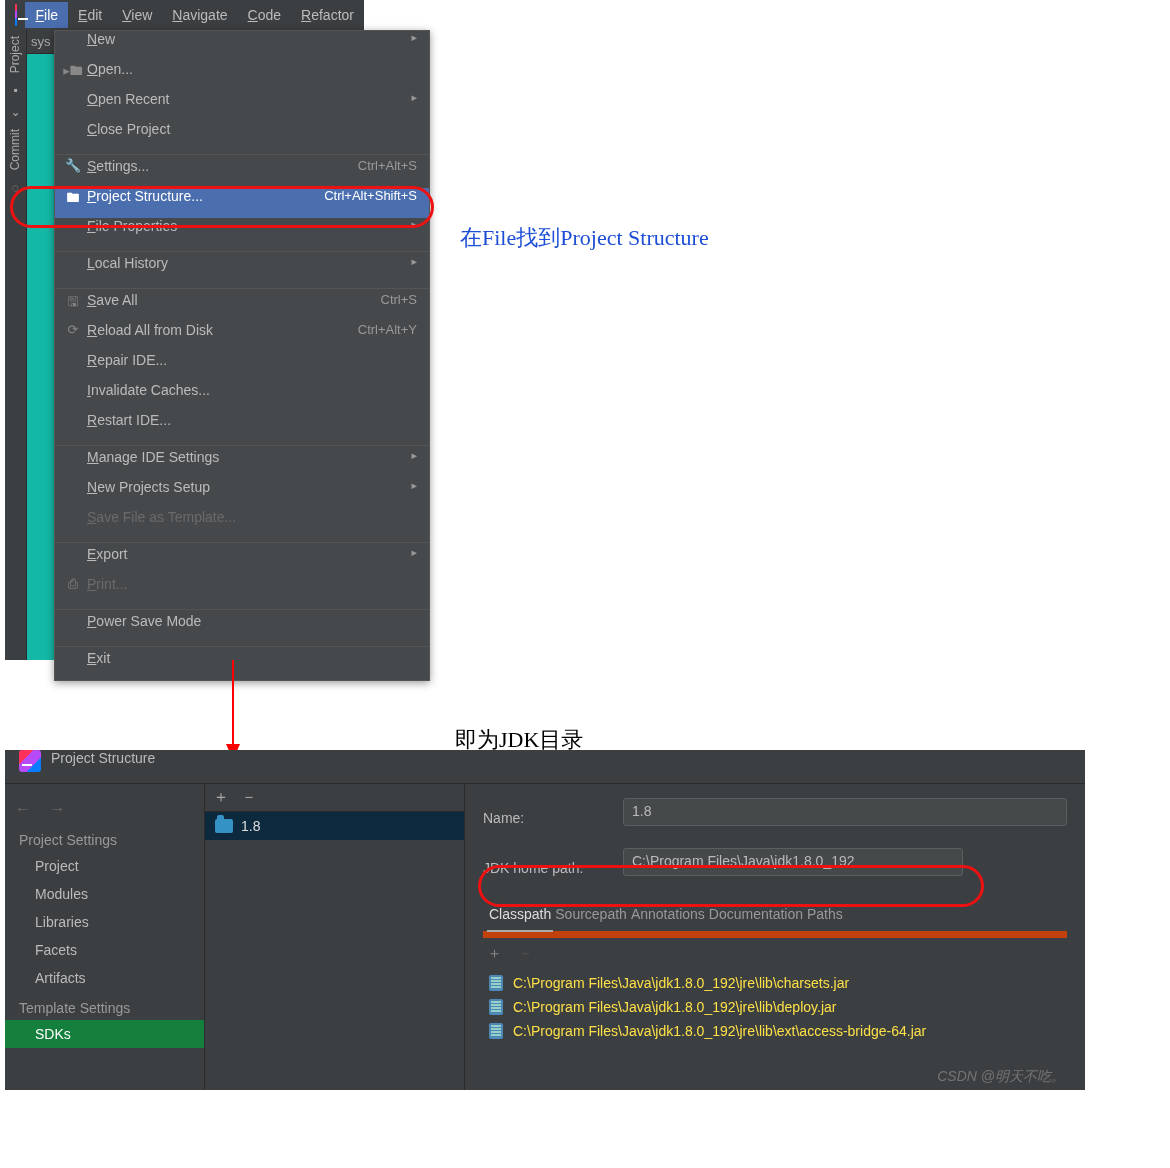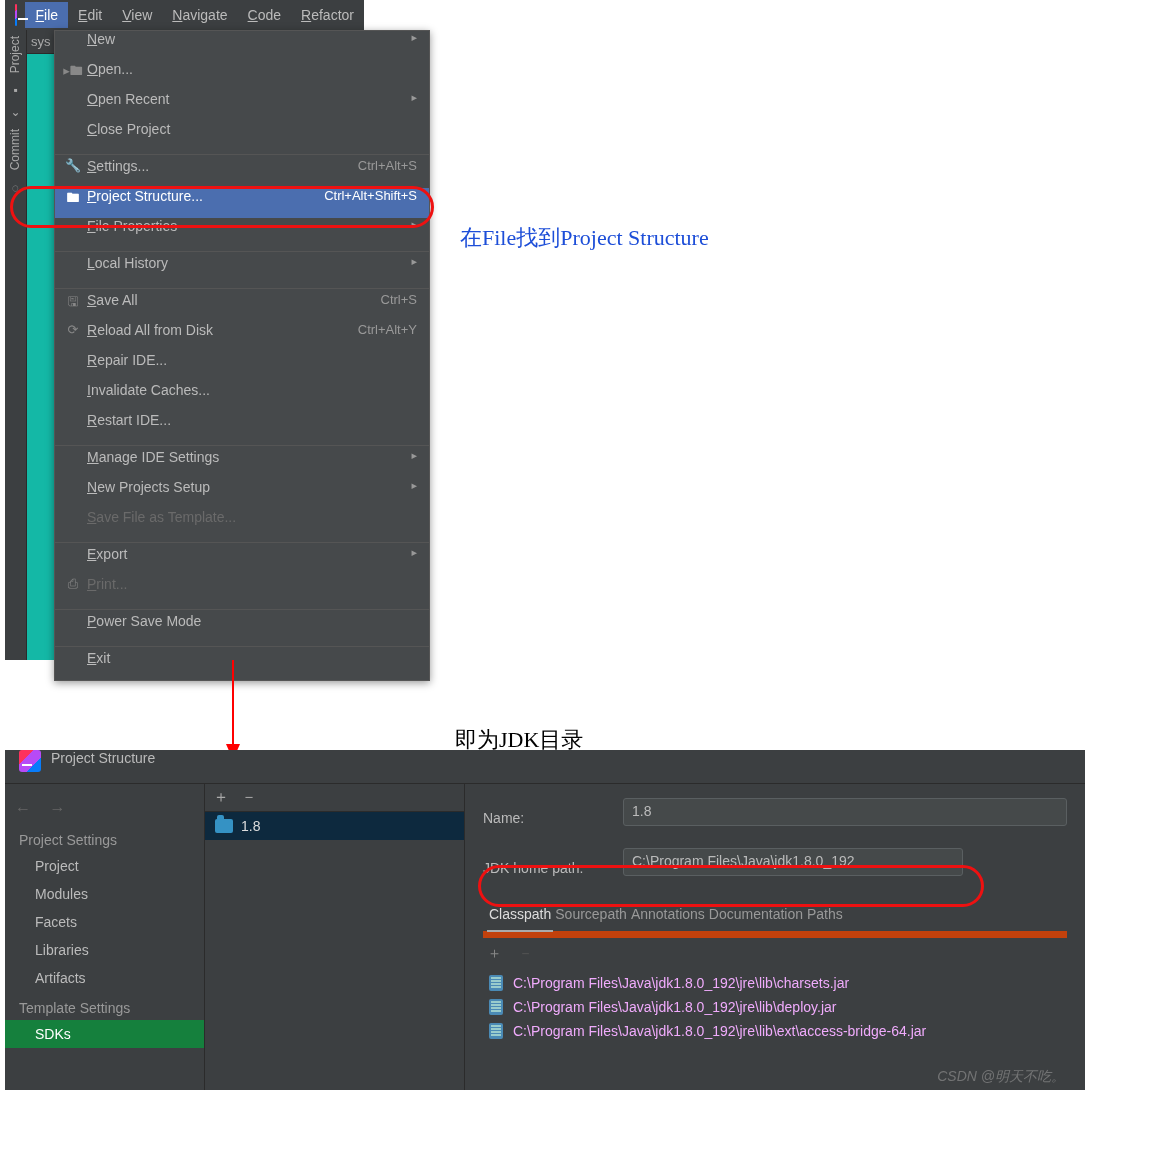--- a/index.html
+++ b/index.html
@@ -51,21 +51,21 @@
   .col-detail { flex:1; padding:14px 18px; }
   .form-row { display:flex; align-items:flex-end; margin-bottom:22px; }
   .form-row label { width:140px; color:#bbb; }
   .form-row .input { flex:1; max-width:520px; height:28px; background:#45494a; border:1px solid #5a5f61; color:#bbb; padding:4px 8px; border-radius:3px; }
   .tabs { display:flex; border-bottom:7px solid #c2410c; margin-top:8px; padding:0 4px; }
   .tab { padding:8px 2px; color:#999; font-size:14px; }
   .tab.active { color:#ddd; border-bottom:2px solid #aaa; margin-bottom:-1px; }
   .tabs-toolbar { padding:6px 4px; color:#888; }
   .tabs-toolbar span { margin-right:12px; font-size:15px; }
   .cp-list { padding:2px 0; }
-  .cp-row { display:flex; align-items:center; padding:4px 6px; color:#f0abfc; font-size:14px; }
+  .cp-row { display:flex; align-items:center; padding:4px 6px; color:#fde047; font-size:14px; }
   .cp-row .jar-icon { width:14px; height:16px; margin-right:10px; background:linear-gradient(#4a8ab5,#4a8ab5); border-radius:2px; position:relative; }
   .cp-row .jar-icon::after { content:""; position:absolute; left:2px; top:2px; width:10px; height:2px; background:#9cc; box-shadow:0 3px 0 #9cc,0 6px 0 #9cc,0 9px 0 #9cc; }
   .watermark { position:absolute; right:20px; bottom:4px; color:#8a8a8a; font-size:14px; font-style:italic; opacity:.7; }
 </style>
 </head>
 <body>
 
 <div class="panel1">
   <div class="menubar">
     <div class="logo"></div>
@@ -225,22 +225,22 @@
   <div class="panel2-body">
     <div class="col-nav">
       <div class="nav-arrows">
         <span>←</span>
         <span>→</span>
       </div>
       <div class="nav-head">Project Settings</div>
       <div id="nav-settings">
           <div class="nav-sub">Project</div>
           <div class="nav-sub">Modules</div>
+          <div class="nav-sub">Libraries</div>
           <div class="nav-sub">Facets</div>
-          <div class="nav-sub">Libraries</div>
           <div class="nav-sub">Artifacts</div>
         </div>
       <div class="nav-head">Template Settings</div>
       <div id="nav-platform">
           <div class="nav-sub active">SDKs</div>
         </div>
     </div>
     <div class="col-list">
       <div class="list-toolbar">
         <span>＋</span>

